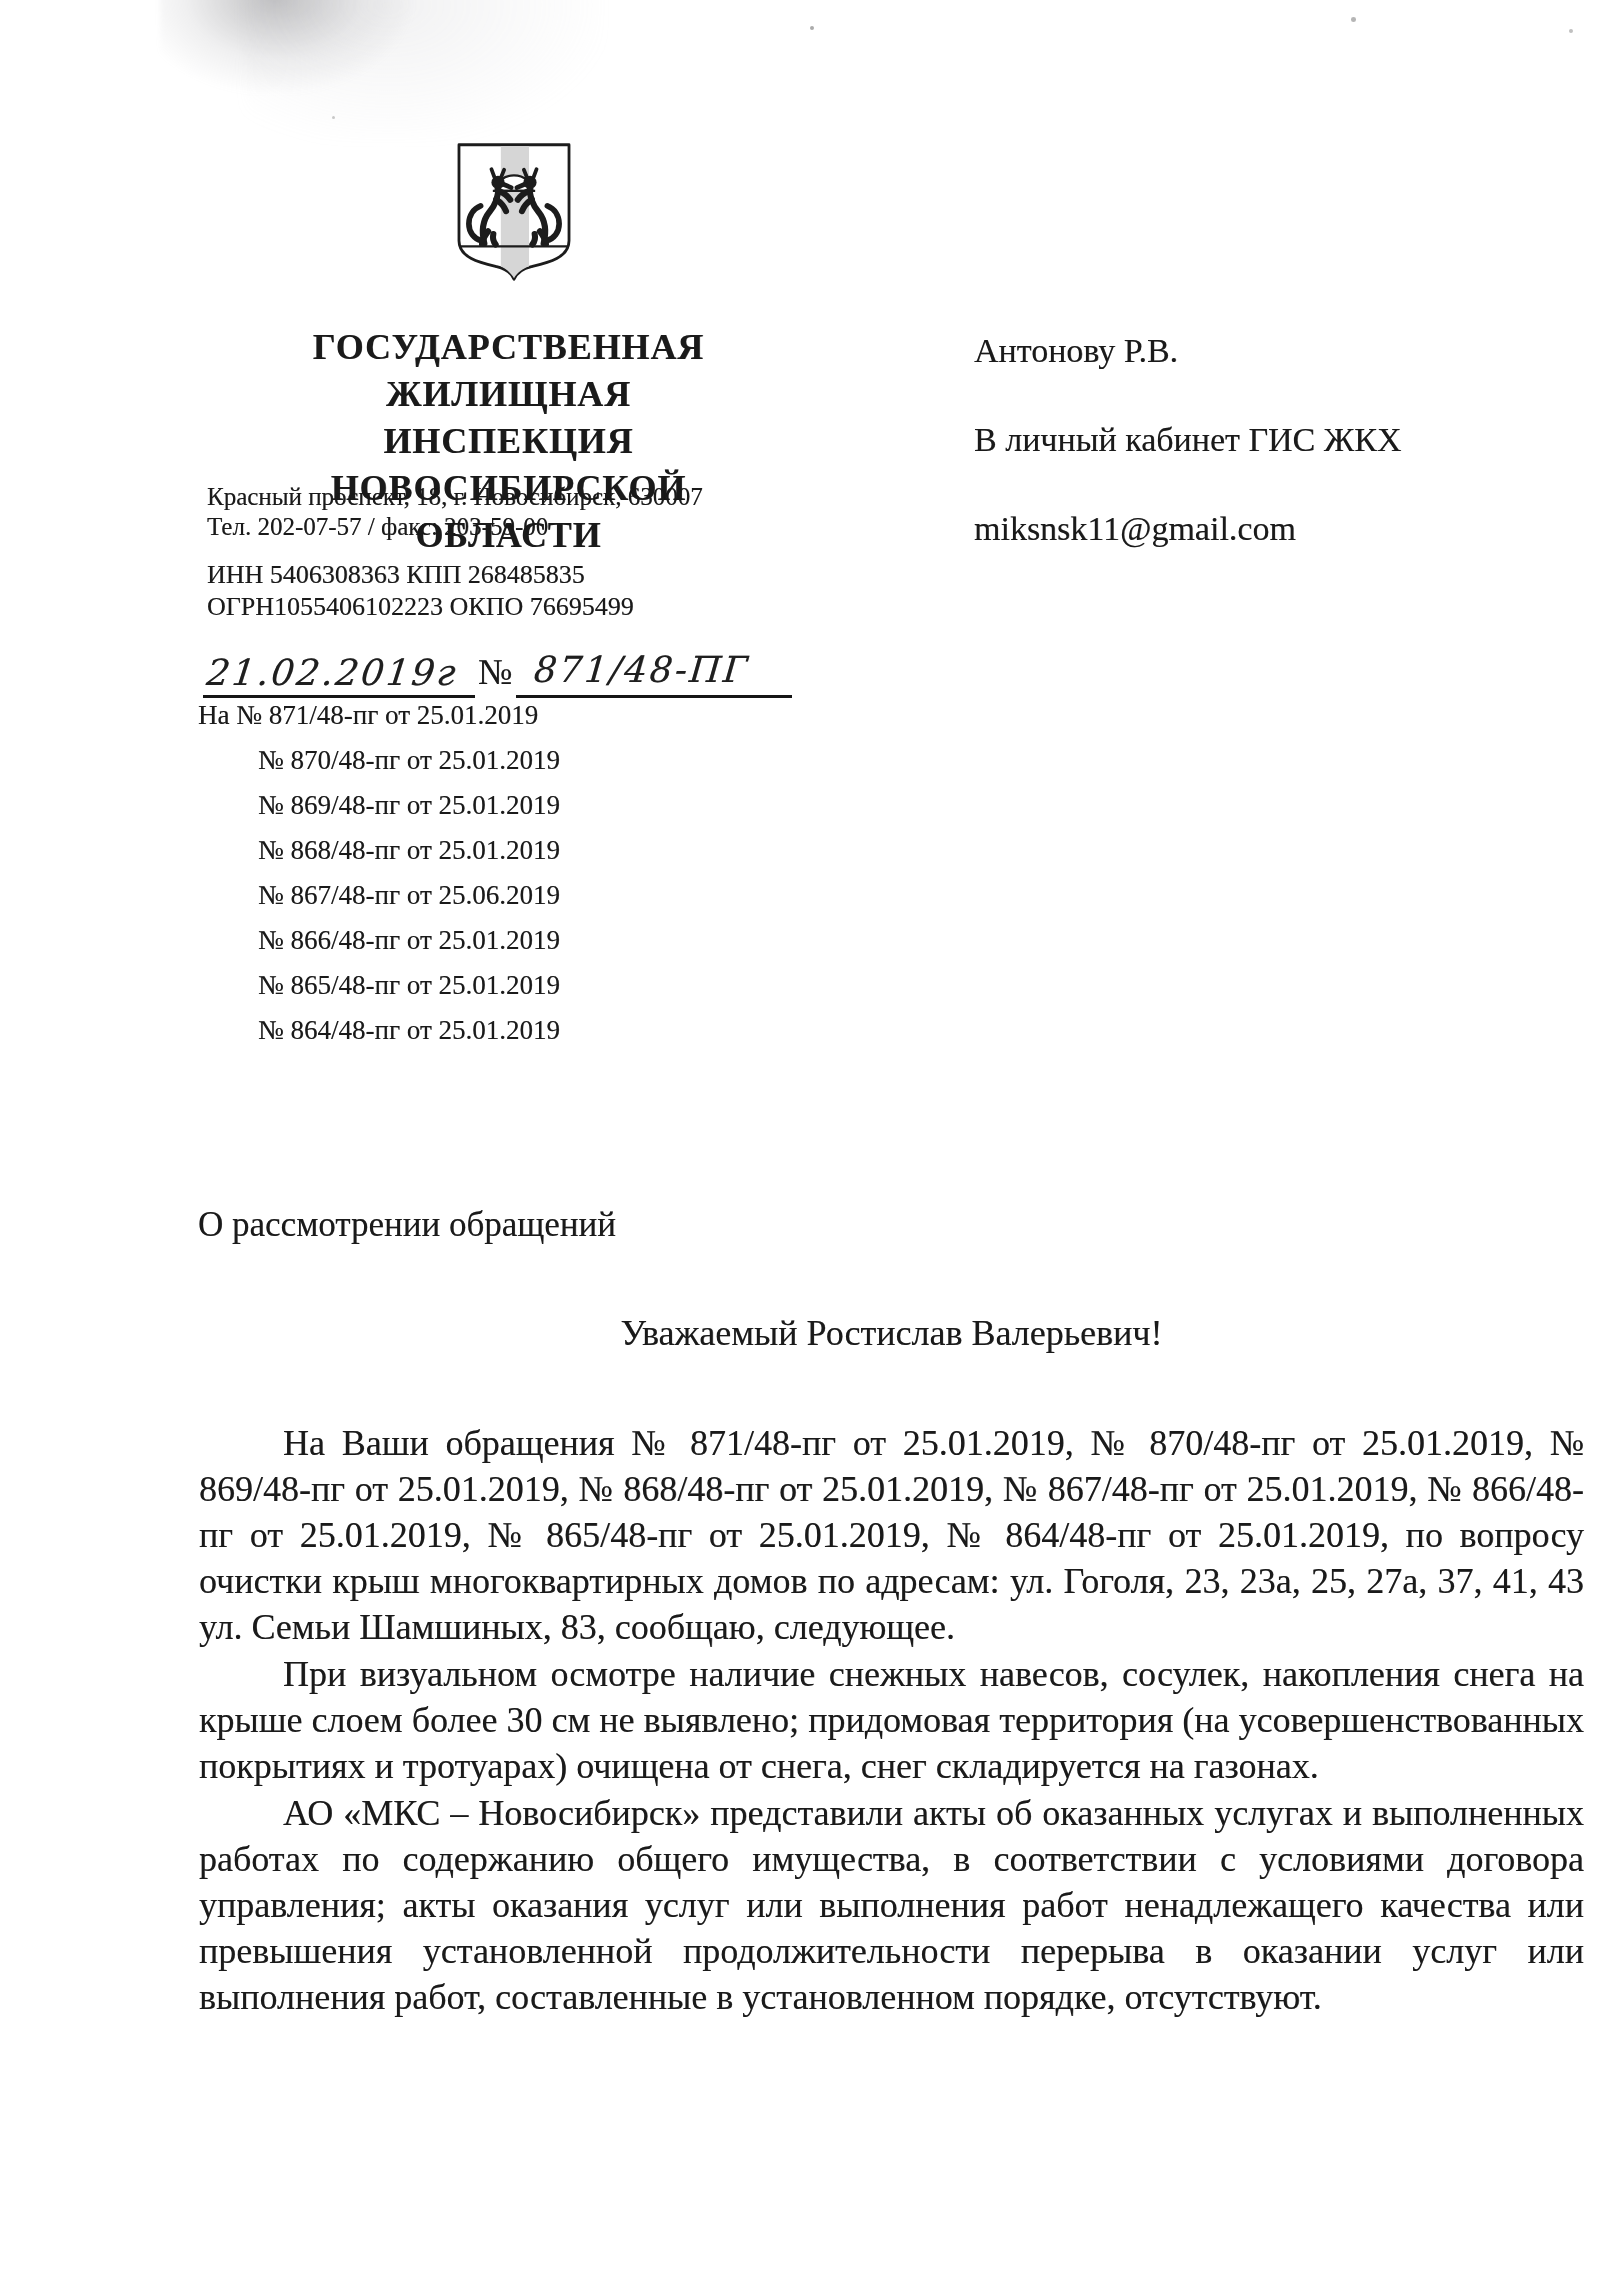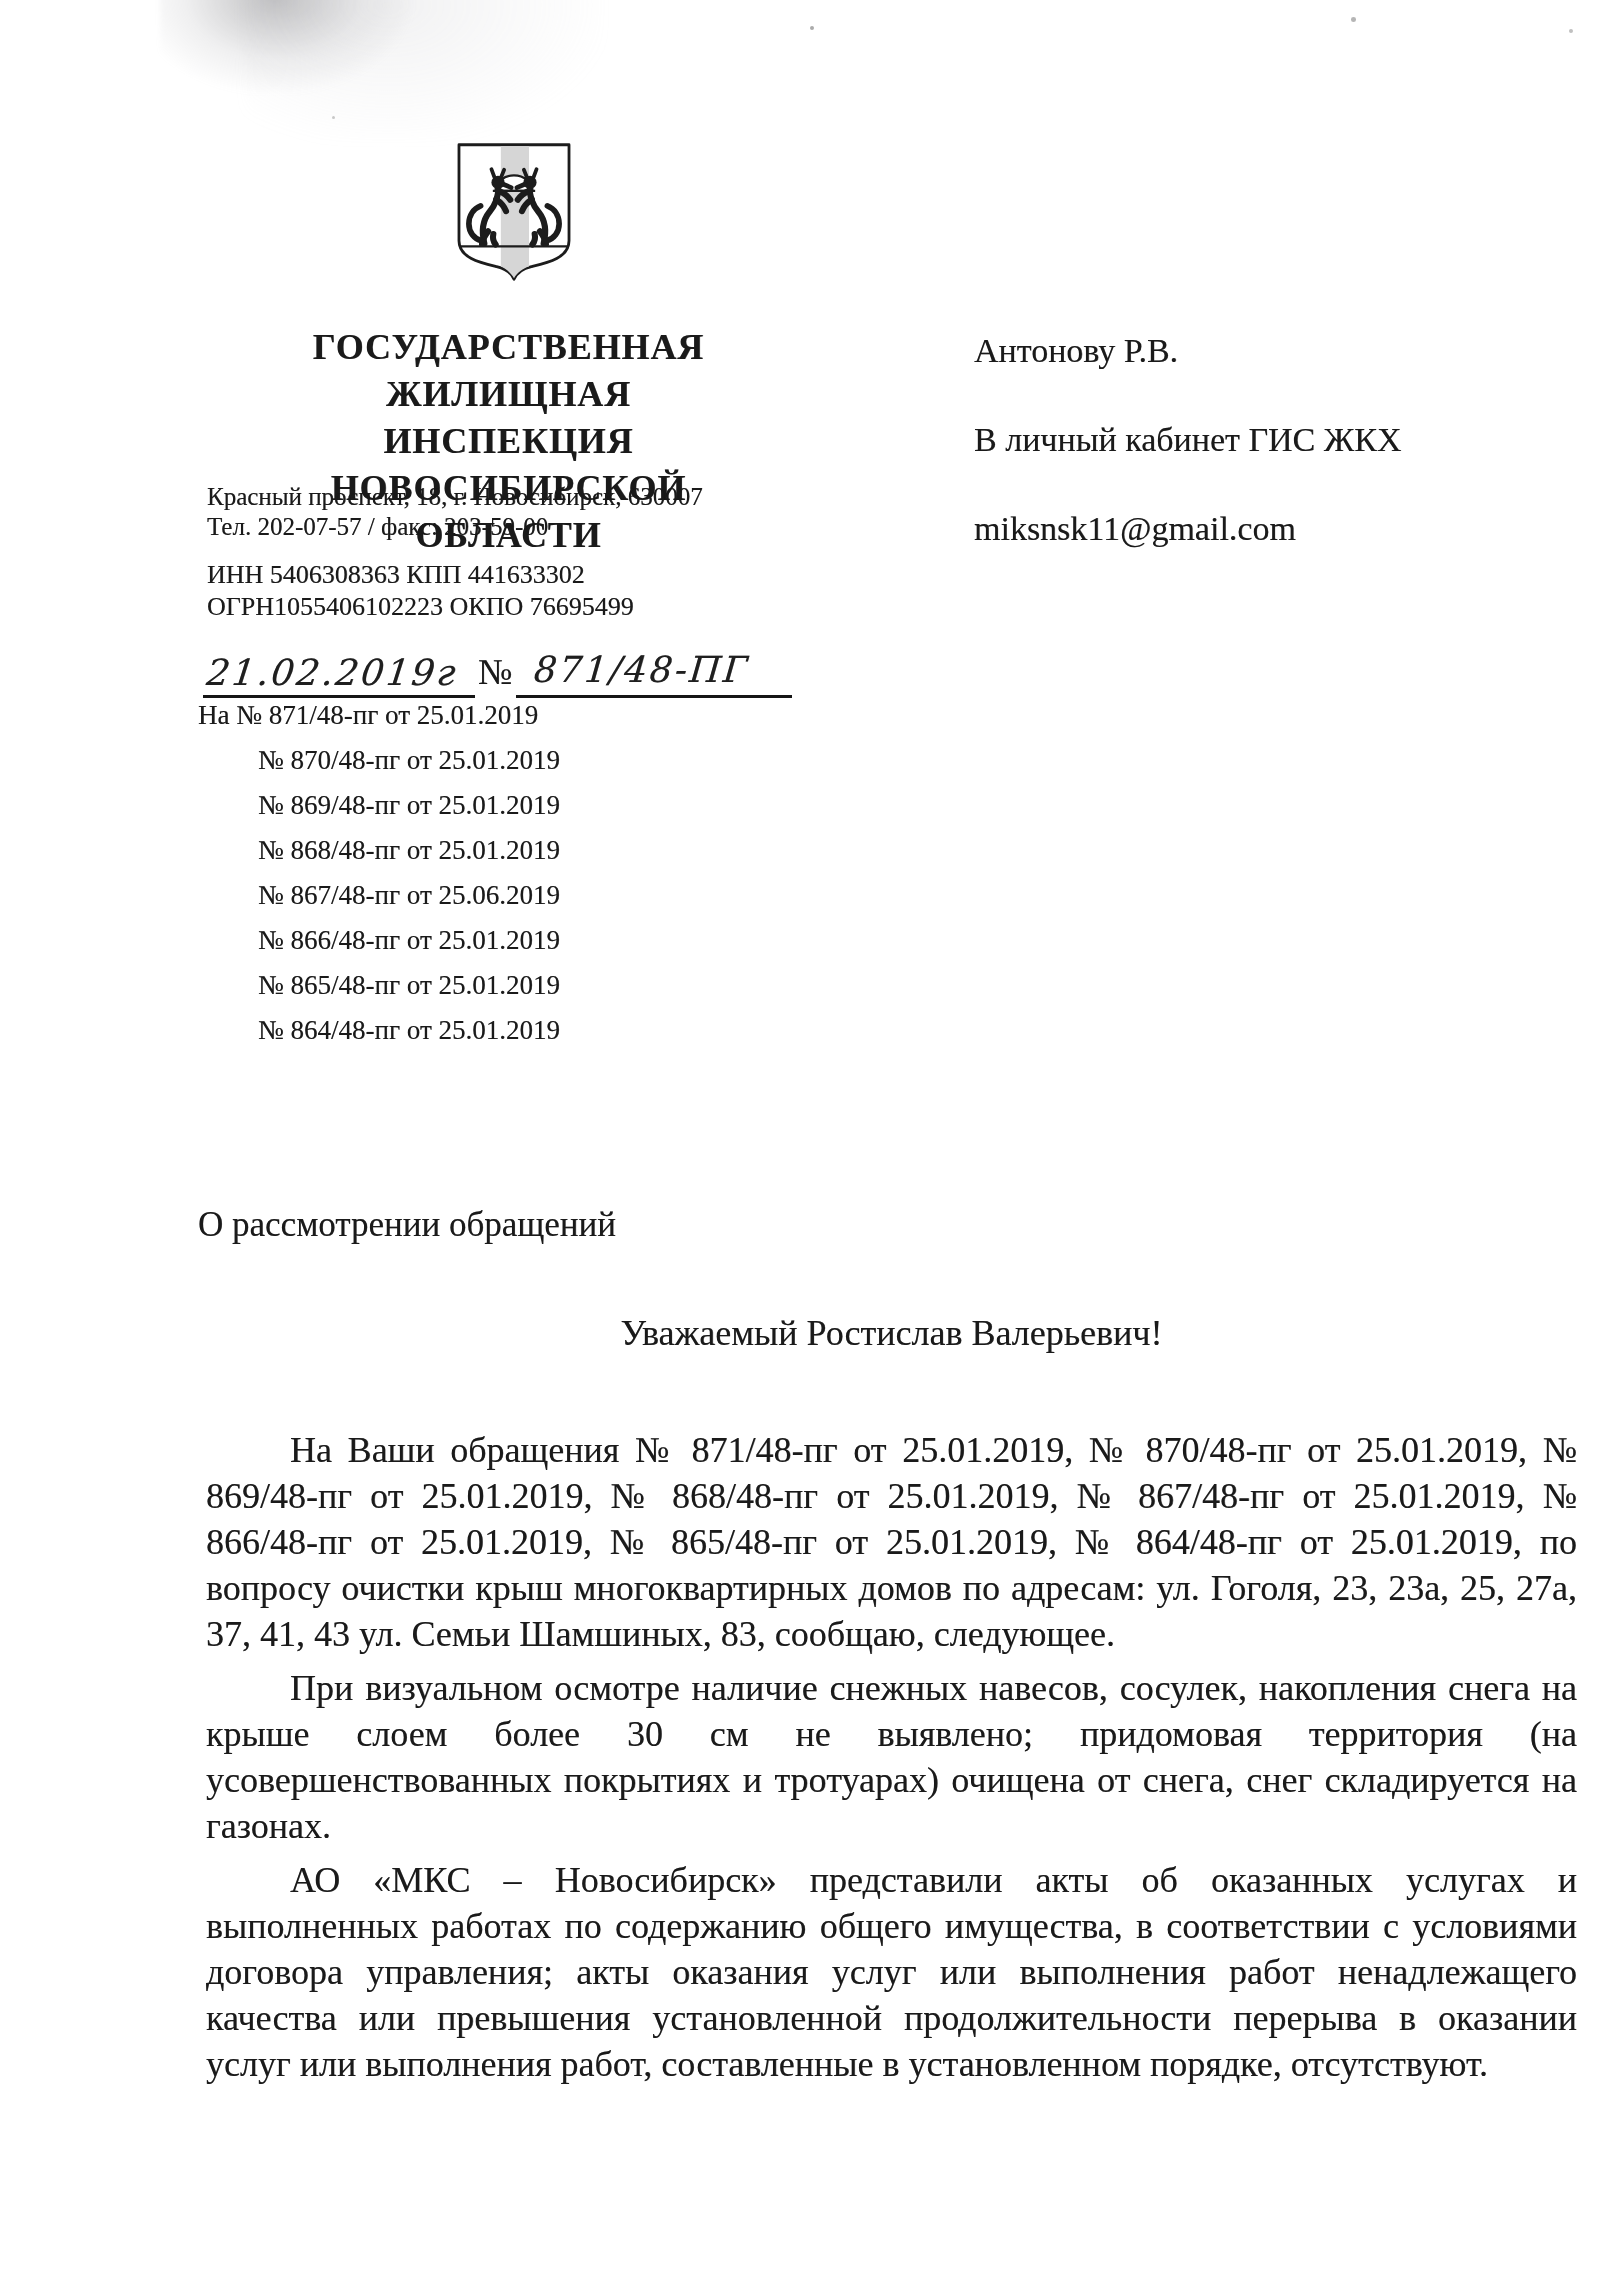--- a/index.html
+++ b/index.html
@@ -52,21 +52,21 @@
   .ref-line.indent{padding-left:60px;}
 
   
   .recipient{left:974px;top:330px;width:641px;font-size:34px;line-height:42px;}
   .r-line{margin-bottom:47px;white-space:nowrap;}
 
   .subject{left:198px;top:1205px;font-size:35px;}
   .salutation{left:198px;top:1312px;width:1387px;text-align:center;font-size:36px;}
 
   .body-text{left:198px;top:1419px;width:1387px;font-size:36px;line-height:46px;text-align:justify;}
-  .body-text p{margin:8px;text-indent:84px;}
+  .body-text p{margin:1px;text-indent:84px;}
 </style>
 </head>
 <body>
 
 <div class="page">
 
   <div class="abs smudge-a"></div>
   <div class="abs smudge-b"></div>
   <div class="abs speck sp1"></div>
   <div class="abs speck sp2"></div>
@@ -110,21 +110,21 @@
   <div class="abs org">
     <div>ГОСУДАРСТВЕННАЯ</div>
     <div>ЖИЛИЩНАЯ ИНСПЕКЦИЯ</div>
     <div>НОВОСИБИРСКОЙ ОБЛАСТИ</div>
   </div>
 
   <div class="abs contact">
     <div>Красный проспект, 18, г. Новосибирск, 630007</div>
     <div>Тел. 202-07-57 / факс: 203-59-00</div>
     <div class="inn-block">
-      <div>ИНН 5406308363  КПП 441633302</div>
+      <div>ИНН 5406308363  КПП 268485835</div>
       <div>ОГРН1055406102223 ОКПО 76695499</div>
     </div>
   </div>
 
   <div class="abs dateline">
     <span class="hw date-hw">21.02.2019г</span>
     <span class="num-sign">№</span>
     <span class="hw num-hw">871/48-ПГ</span>
     <div class="rule r1"></div>
     <div class="rule r2"></div>

